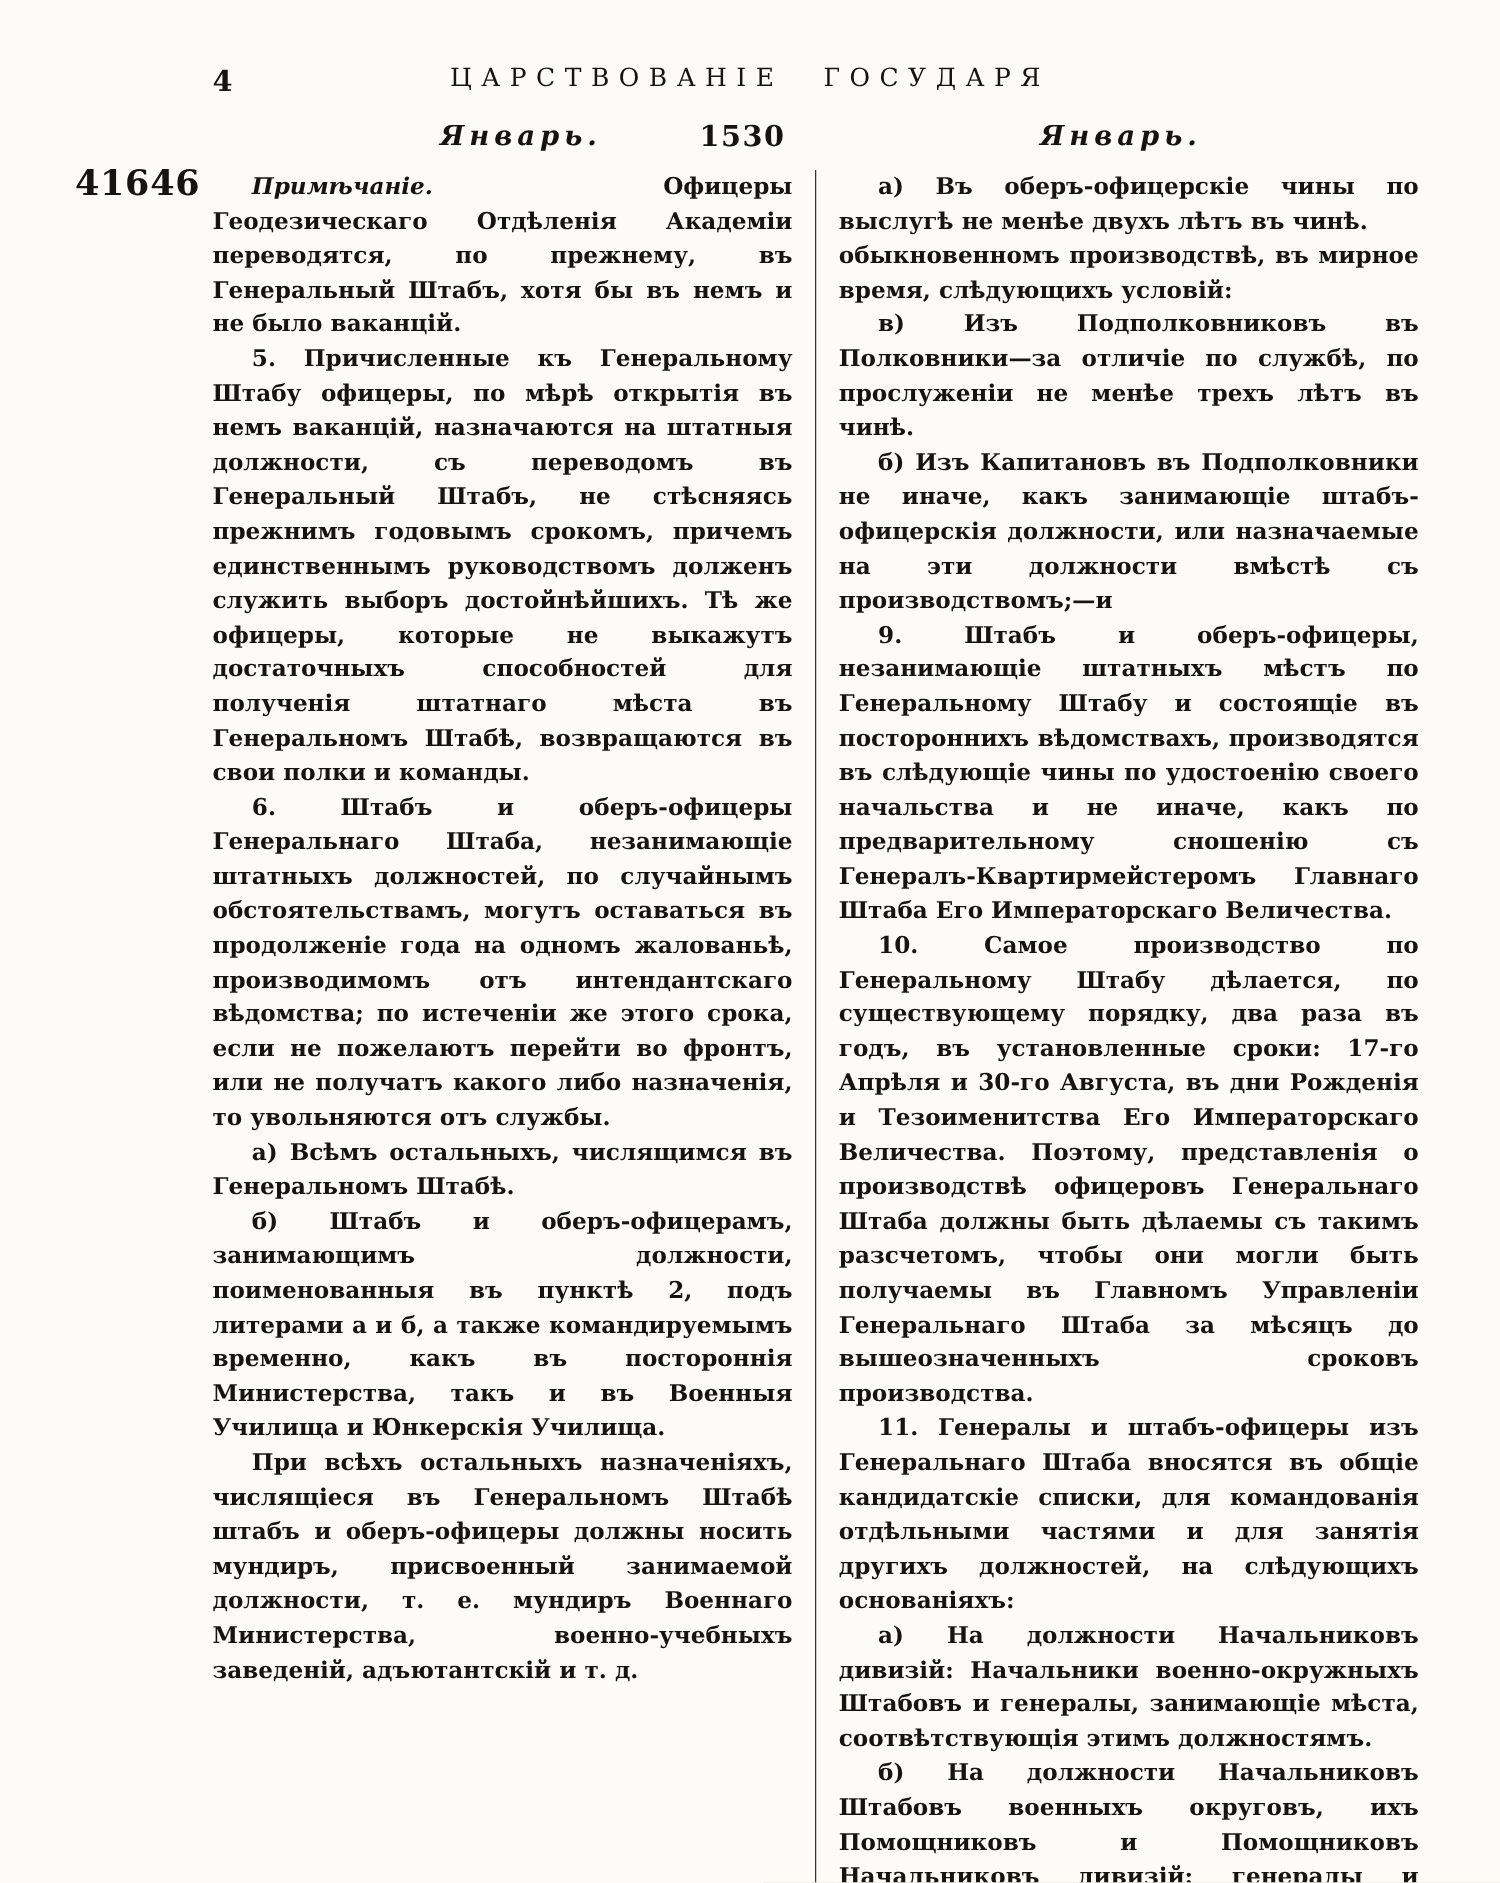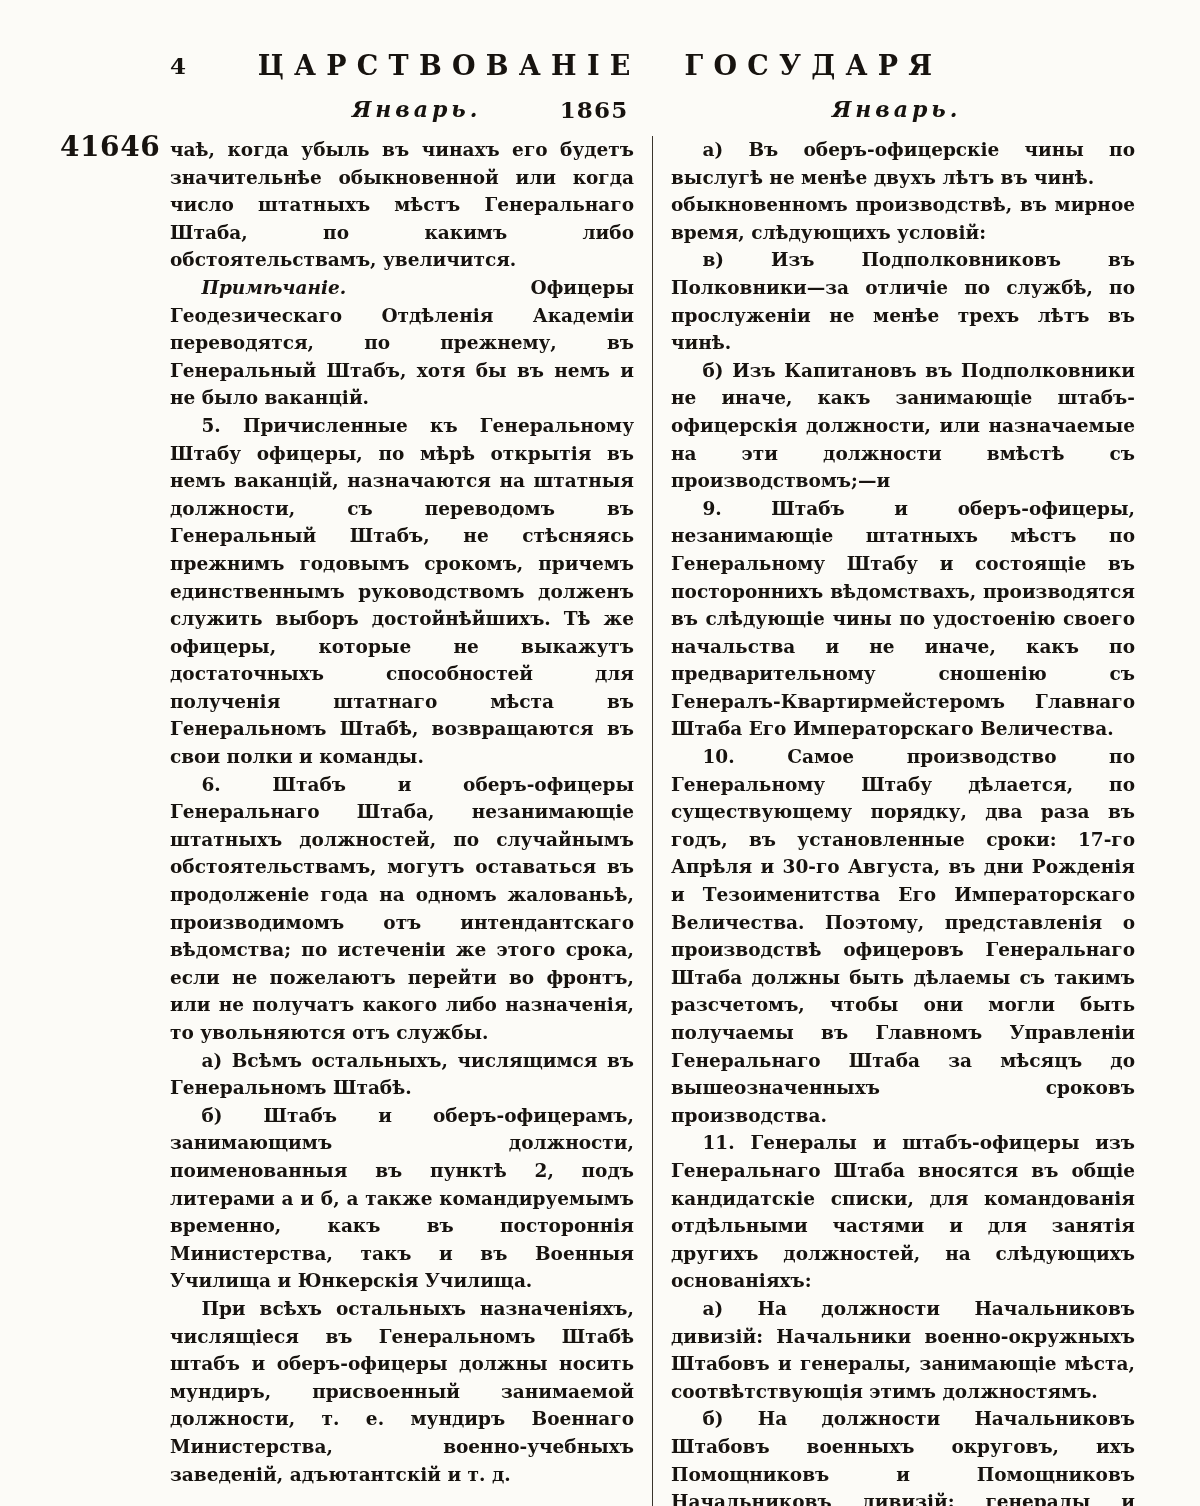--- a/index.html
+++ b/index.html
@@ -12,21 +12,21 @@
     font-family:"DejaVu Serif","Liberation Serif",serif;
     overflow:hidden;
   }
   .page-number{
     position:absolute;left:170px;top:52px;
     font-size:23px;font-weight:bold;
   }
   .running-title{
     position:absolute;left:0;right:0;top:50px;
     text-align:center;
-    font-size:27px;font-weight:bold;
+    font-size:20px;font-weight:normal;
     letter-spacing:0.38em;word-spacing:0.9em;
   }
   .subheader{position:absolute;left:0;right:12px;top:96px;height:30px;}
   .month-left{
     position:absolute;left:352px;top:0;
     font-style:italic;font-weight:bold;font-size:22px;
     letter-spacing:0.18em;
   }
   .year-center{
     position:absolute;left:0;right:0;top:0;text-align:center;
@@ -63,29 +63,28 @@
 <body>
 
 <div class="page">
 
   <div class="page-number">4</div>
 
   <div class="running-title">ЦАРСТВОВАНІЕ ГОСУДАРЯ</div>
 
   <div class="subheader">
     <span class="month-left">Январь.</span>
-    <span class="year-center">1865</span>
+    <span class="year-center">1530</span>
     <span class="month-right">Январь.</span>
   </div>
 
   <div class="margin-number">41646</div>
 
   <div class="columns">
     <div class="column column-left">
-        <p class="para">чаѣ, когда убыль въ чинахъ его будетъ значительнѣе обыкновенной или когда число штатныхъ мѣстъ Генеральнаго Штаба, по какимъ либо обстоятельствамъ, увеличится.</p>
         <p class="para indent"><i>Примѣчаніе. </i>Офицеры Геодезическаго Отдѣленія Академіи переводятся, по прежнему, въ Генеральный Штабъ, хотя бы въ немъ и не было ваканцій.</p>
         <p class="para indent">5. Причисленные къ Генеральному Штабу офицеры, по мѣрѣ открытія въ немъ ваканцій, назначаются на штатныя должности, съ переводомъ въ Генеральный Штабъ, не стѣсняясь прежнимъ годовымъ срокомъ, причемъ единственнымъ руководствомъ долженъ служить выборъ достойнѣйшихъ. Тѣ же офицеры, которые не выкажутъ достаточныхъ способностей для полученія штатнаго мѣста въ Генеральномъ Штабѣ, возвращаются въ свои полки и команды.</p>
         <p class="para indent">6. Штабъ и оберъ-офицеры Генеральнаго Штаба, незанимающіе штатныхъ должностей, по случайнымъ обстоятельствамъ, могутъ оставаться въ продолженіе года на одномъ жалованьѣ, производимомъ отъ интендантскаго вѣдомства; по истеченіи же этого срока, если не пожелаютъ перейти во фронтъ, или не получатъ какого либо назначенія, то увольняются отъ службы.</p>
         <p class="para indent">а) Всѣмъ остальныхъ, числящимся въ Генеральномъ Штабѣ.</p>
         <p class="para indent">б) Штабъ и оберъ-офицерамъ, занимающимъ должности, поименованныя въ пунктѣ 2, подъ литерами а и б, а также командируемымъ временно, какъ въ постороннія Министерства, такъ и въ Военныя Училища и Юнкерскія Училища.</p>
         <p class="para indent">При всѣхъ остальныхъ назначеніяхъ, числящіеся въ Генеральномъ Штабѣ штабъ и оберъ-офицеры должны носить мундиръ, присвоенный занимаемой должности, т. е. мундиръ Военнаго Министерства, военно-учебныхъ заведеній, адъютантскій и т. д.</p>
       </div>
     <div class="column column-right">
         <p class="para indent">а) Въ оберъ-офицерскіе чины по выслугѣ не менѣе двухъ лѣтъ въ чинѣ.</p>
         <p class="para">обыкновенномъ производствѣ, въ мирное время, слѣдующихъ условій:</p>

